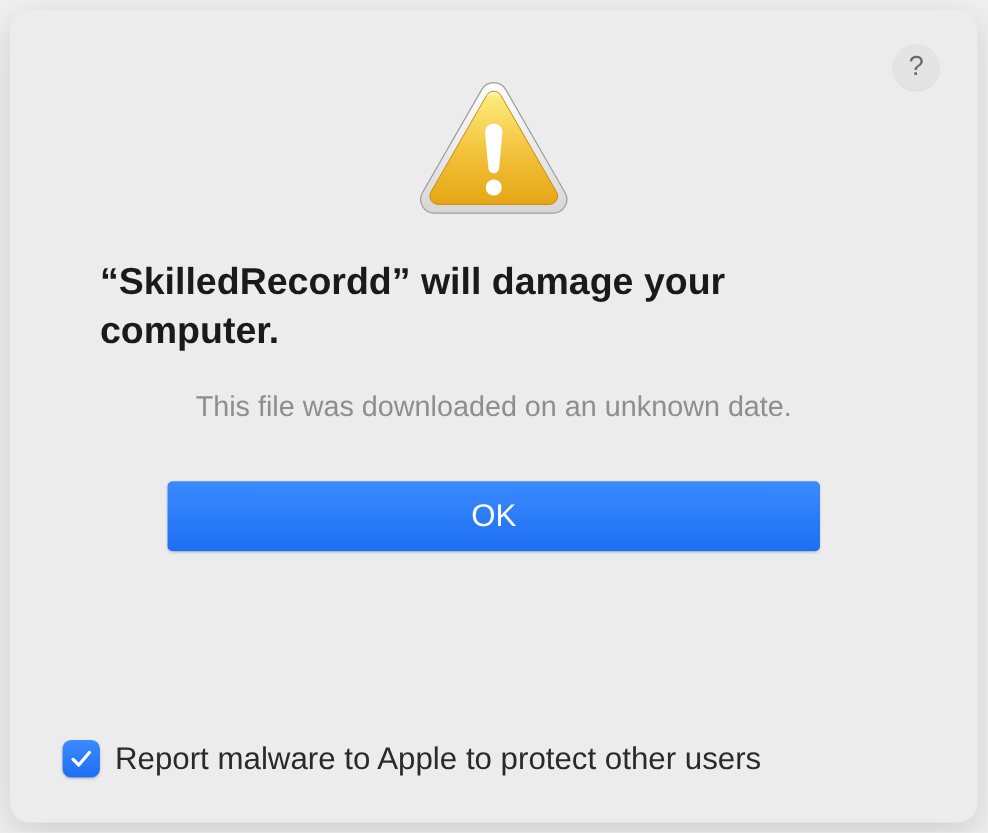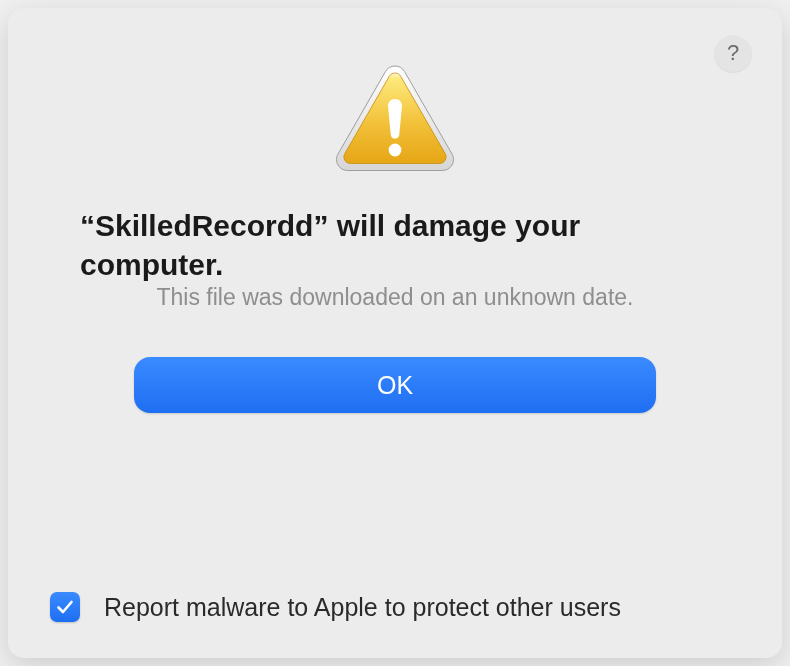--- a/index.html
+++ b/index.html
@@ -56,36 +56,37 @@
     .headline {
       margin-top: 28px;
       font-size: 30px;
       font-weight: 700;
       color: #1a1a1a;
       text-align: left;
       line-height: 1.3;
       max-width: 630px;
     }
     .subtext {
+      margin-top: 28px;
       font-size: 23px;
       font-weight: 400;
       color: #8e8e8e;
       text-align: center;
     }
     .buttons {
       width: 522px;
       margin-top: 46px;
       display: flex;
       flex-direction: column;
       gap: 24px;
     }
     .btn {
       width: 100%;
       height: 56px;
-      border-radius: 16px;
+      border-radius: 4px;
       border: none;
       font-size: 25px;
       font-weight: 400;
       cursor: pointer;
       display: flex;
       align-items: center;
       justify-content: center;
     }
     .btn-primary {
       background: linear-gradient(180deg, #3a8bff 0%, #1e6ef2 100%);
@@ -96,21 +97,21 @@
       background: #e0dfdf;
       color: #2a2a2a;
       box-shadow: 0 1px 1px rgba(0,0,0,0.1), inset 0 1px 0 rgba(255,255,255,0.5);
     }
     .checkbox-row {
       position: absolute;
       bottom: 36px;
       left: 42px;
       display: flex;
       align-items: center;
-      gap: 24px;
+      gap: 12px;
     }
     .checkbox {
       width: 30px;
       height: 30px;
       border-radius: 7px;
       background: linear-gradient(180deg, #3a8bff 0%, #1e6ef2 100%);
       display: flex;
       align-items: center;
       justify-content: center;
       cursor: pointer;

